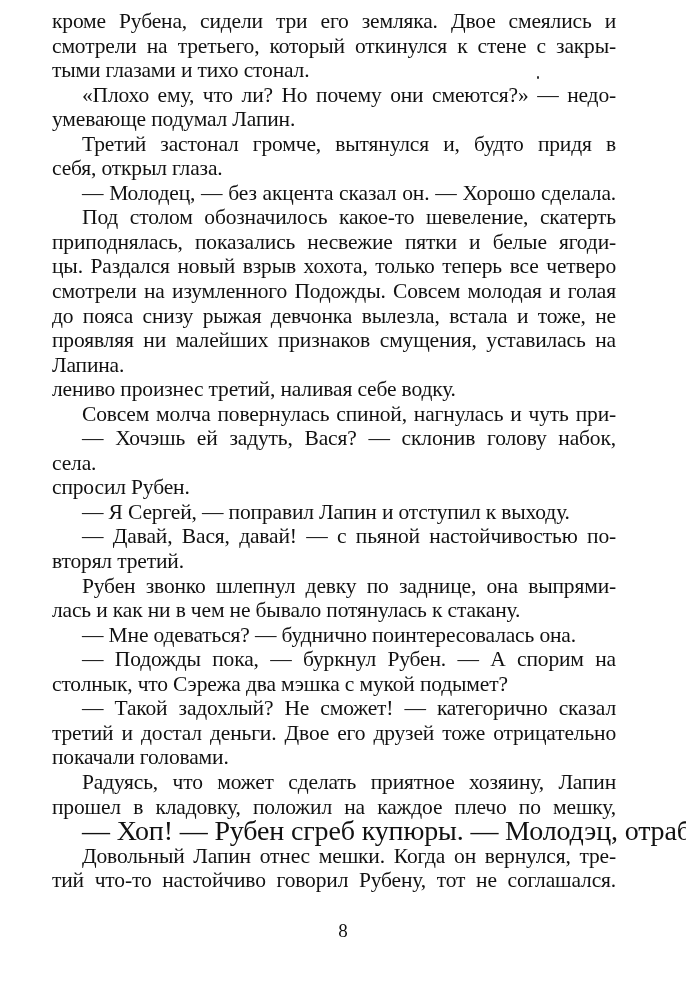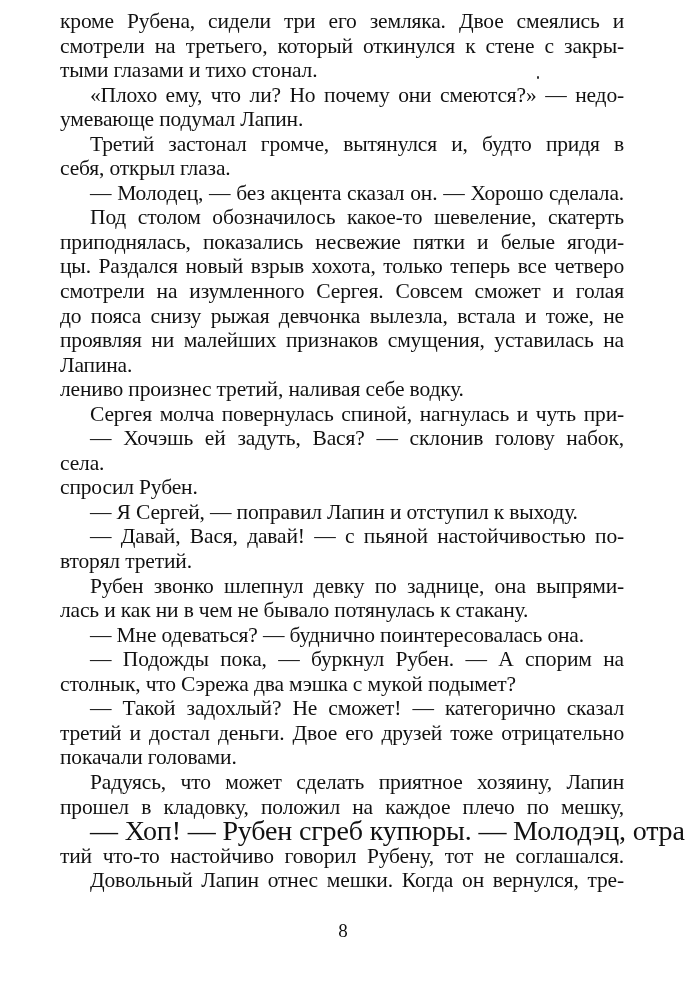--- a/index.html
+++ b/index.html
@@ -10,21 +10,21 @@
     body {
       width: 686px;
       height: 1000px;
       position: relative;
       overflow: hidden;
       font-family: "Liberation Serif", "DejaVu Serif", serif;
       color: #111111;
     }
     .page {
       position: absolute;
-      left: 60px;
+      left: 52px;
       top: 9px;
       width: 564px;
     }
     .line {
       display: block;
       height: 24.55px;
       line-height: 24.55px;
       font-size: 21.5px;
       white-space: nowrap;
       text-align: justify;
@@ -65,40 +65,40 @@
     <span class="line">смотрели на третьего, который откинулся к стене с закры-</span>
     <span class="line last">тыми глазами и тихо стонал.</span>
     <span class="line indent">«Плохо ему, что ли? Но почему они смеются?» — недо-</span>
     <span class="line last">умевающе подумал Лапин.</span>
     <span class="line indent">Третий застонал громче, вытянулся и, будто придя в</span>
     <span class="line last">себя, открыл глаза.</span>
     <span class="line indent">— Молодец, — без акцента сказал он. — Хорошо сделала.</span>
     <span class="line indent">Под столом обозначилось какое-то шевеление, скатерть</span>
     <span class="line">приподнялась, показались несвежие пятки и белые ягоди-</span>
     <span class="line">цы. Раздался новый взрыв хохота, только теперь все четверо</span>
-    <span class="line">смотрели на изумленного Сергея. Совсем сможет и голая</span>
+    <span class="line">смотрели на изумленного Подожды. Совсем молодая и голая</span>
     <span class="line">до пояса снизу рыжая девчонка вылезла, встала и тоже, не</span>
     <span class="line">проявляя ни малейших признаков смущения, уставилась на</span>
     <span class="line last">Лапина.</span>
     <span class="line last">лениво произнес третий, наливая себе водку.</span>
-    <span class="line indent">Сергея молча повернулась спиной, нагнулась и чуть при-</span>
+    <span class="line indent">Совсем молча повернулась спиной, нагнулась и чуть при-</span>
     <span class="line indent">— Хочэшь ей задуть, Вася? — склонив голову набок,</span>
     <span class="line last">села.</span>
     <span class="line last">спросил Рубен.</span>
     <span class="line indent last">— Я Сергей, — поправил Лапин и отступил к выходу.</span>
     <span class="line indent">— Давай, Вася, давай! — с пьяной настойчивостью по-</span>
     <span class="line last">вторял третий.</span>
     <span class="line indent">Рубен звонко шлепнул девку по заднице, она выпрями-</span>
     <span class="line last">лась и как ни в чем не бывало потянулась к стакану.</span>
     <span class="line indent last">— Мне одеваться? — буднично поинтересовалась она.</span>
     <span class="line indent">— Подожды пока, — буркнул Рубен. — А спорим на</span>
     <span class="line last">столнык, что Сэрежа два мэшка с мукой подымет?</span>
     <span class="line indent">— Такой задохлый? Не сможет! — категорично сказал</span>
     <span class="line">третий и достал деньги. Двое его друзей тоже отрицательно</span>
     <span class="line last">покачали головами.</span>
     <span class="line indent">Радуясь, что может сделать приятное хозяину, Лапин</span>
     <span class="line">прошел в кладовку, положил на каждое плечо по мешку,</span>
     <span class="line indent" style="font-size: 28px;">— Хоп! — Рубен сгреб купюры. — Молодэц, отработал еду!</span>
+    <span class="line indent">Довольный Лапин отнес мешки. Когда он вернулся, тре-</span>
     <span class="line">тий что-то настойчиво говорил Рубену, тот не соглашался.</span>
-    <span class="line indent">Довольный Лапин отнес мешки. Когда он вернулся, тре-</span>
   </div>
 <div class="speck"></div>
 <div class="page-number">8</div>
 
 </body></html>

